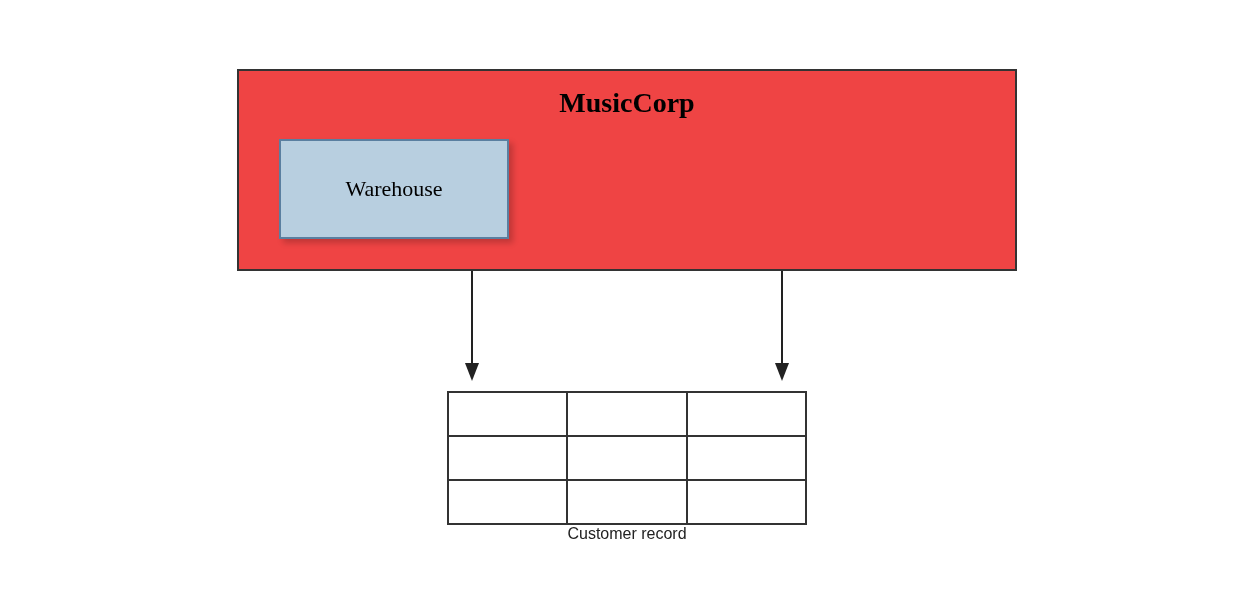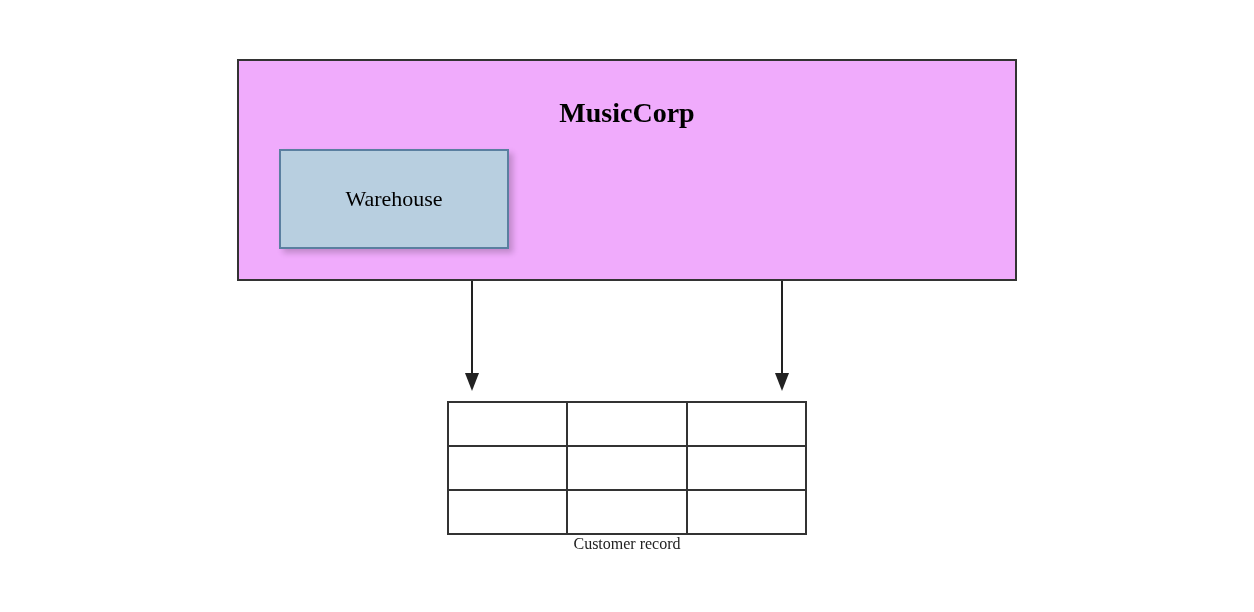--- a/index.html
+++ b/index.html
@@ -22,37 +22,37 @@
       display: flex;
       flex-direction: column;
       align-items: center;
       width: 900px;
     }
 
     
     .musiccorp-box {
       border: 2px solid #333;
       width: 780px;
-      padding: 36px 40px 30px 40px;
+      padding: 16px 40px 30px 40px;
       position: relative;
-      background: #f0abfc;
+      background: #ef4444;
     }
 
     .musiccorp-title {
       text-align: center;
       font-size: 28px;
       font-weight: bold;
       margin-bottom: 20px;
       font-family: Georgia, serif;
     }
 
     .services-row {
       display: flex;
-      flex-direction: row;
-      justify-content: space-between;
+      flex-direction: column;
+      justify-content: center;
       gap: 36px;
     }
 
     .service-box {
       background: #b8cfe0;
       border: 2px solid #5a7fa0;
       width: 230px;
       height: 100px;
       display: flex;
       align-items: center;
@@ -87,21 +87,21 @@
     }
 
     .customer-table td {
       border: 2px solid #333;
       width: 120px;
       height: 44px;
     }
 
     .customer-label {
       font-size: 16px;
-      font-family: Liberation Serif, serif;
+      font-family: Liberation Sans, sans-serif;
       color: #222;
       text-align: left;
     }
   </style>
 </head>
 <body>
 
 <div class="diagram-container">
 
   <div class="musiccorp-box">

